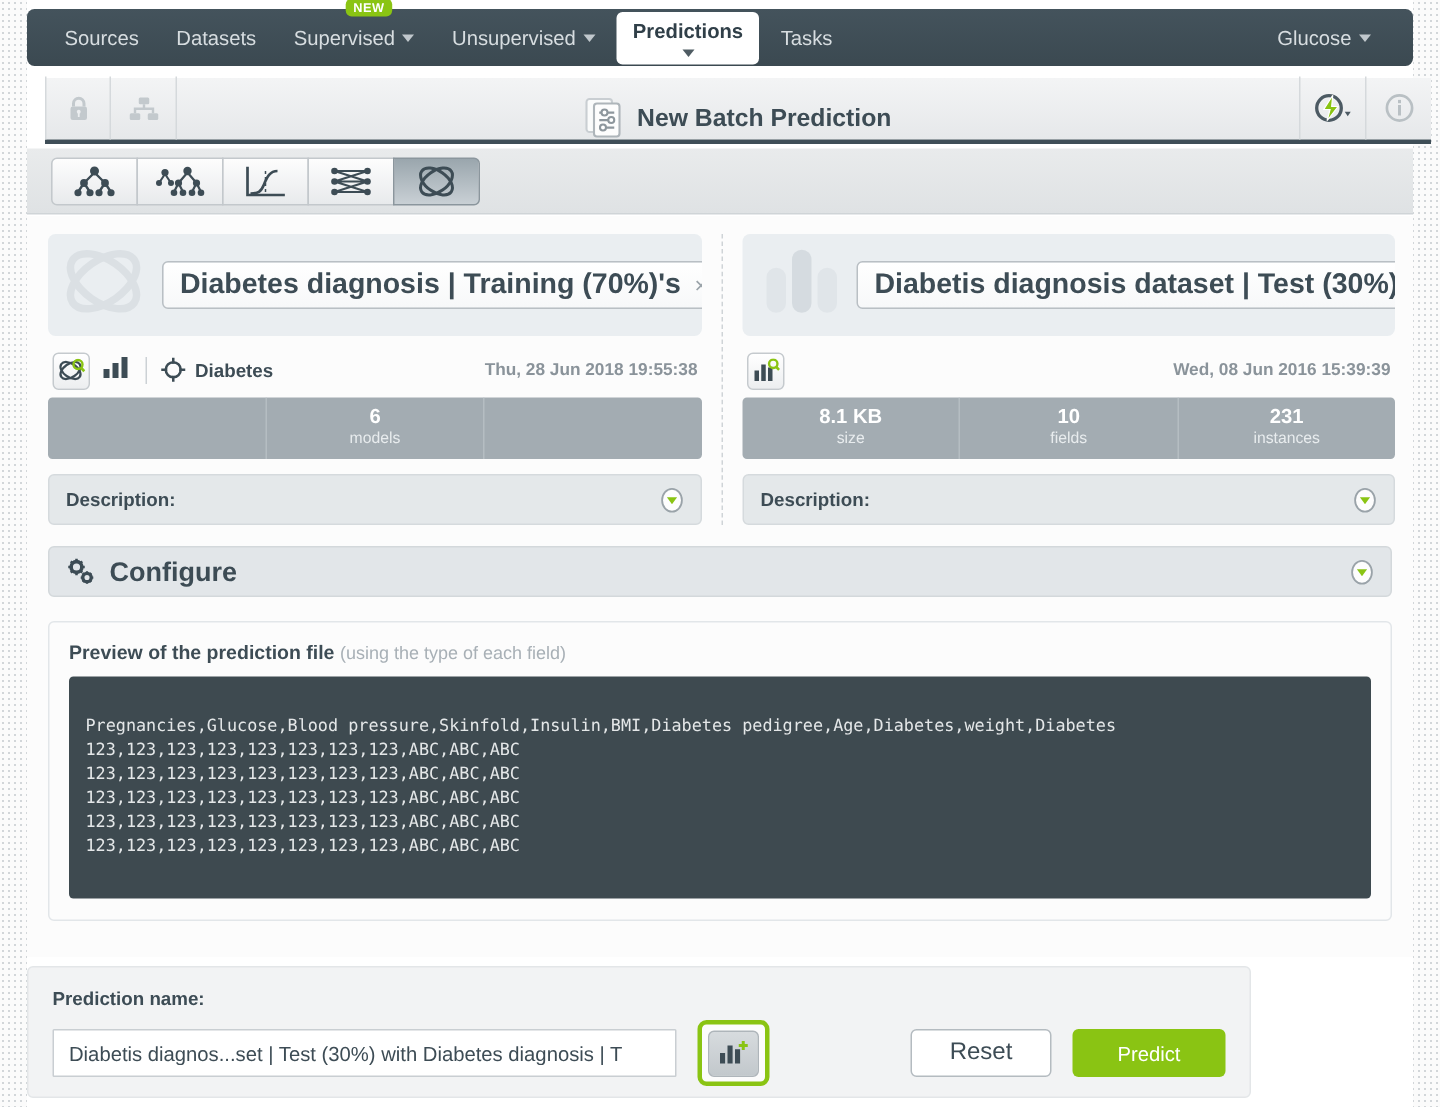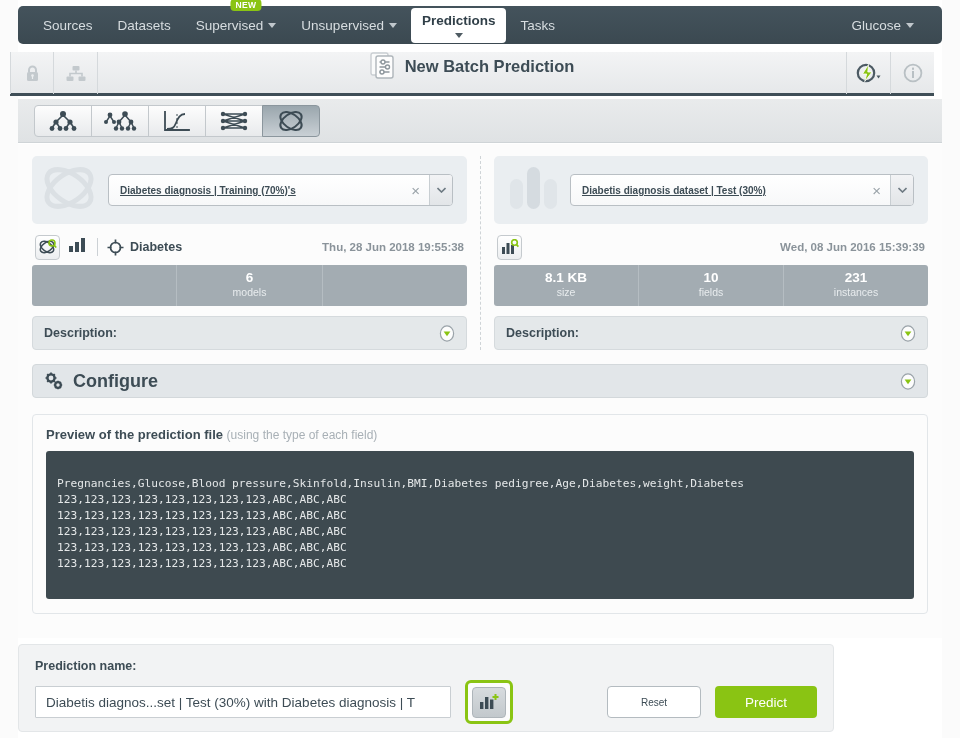--- a/index.html
+++ b/index.html
@@ -70,25 +70,25 @@
     font-weight: bold;
     letter-spacing: .3px;
     padding: 2px 5px 2px 5px;
     border-radius: 4px;
     line-height: 1;
   }
   .nav-right { margin-left: auto; display: flex; align-items: center; }
 
   
   .headerbar {
-    position: absolute; left: 10px; top: 52px;
+    position: absolute; left: 30px; top: 52px;
     width: 924px; height: 44px;
     background: linear-gradient(to bottom, #f3f4f5 0%, #e6e8ea 100%);
     border-bottom: 3px solid #3f4e57;
-    display: flex; align-items: flex-start;
+    display: flex; align-items: flex-end;
   }
   .hb-iconbtn {
     width: 44px; height: 42px;
     display: flex; align-items: center; justify-content: center;
     border-right: 1px solid #d5d9dc;
   }
   .hb-iconbtn:first-child { border-left: 1px solid #d5d9dc; }
   .hb-title {
     flex: 1;
     display: flex; align-items: center; justify-content: center;
@@ -160,24 +160,24 @@
     height: 32px;
     background: linear-gradient(to bottom, #ffffff 0%, #f7f8f9 100%);
     border: 1px solid #b9bfc4;
     border-radius: 4px;
     display: flex; align-items: center;
     padding-left: 11px;
     cursor: pointer;
   }
   .select-label {
     flex: 1;
-    font-size: 10px;
+    font-size: 19px;
     font-weight: bold;
     color: #3d4c55;
-    white-space: nowrap; overflow: hidden; text-overflow: ellipsis; text-decoration: underline;
+    white-space: nowrap; overflow: hidden; text-overflow: ellipsis;
   }
   .select-x {
     color: #9aa3a9; font-size: 15px;
     padding: 0 9px; cursor: pointer;
   }
   .select-arrow {
     width: 23px; height: 30px;
     background: linear-gradient(to bottom, #f2f3f5 0%, #e2e5e8 100%);
     border-left: 1px solid #c8ced2;
     border-radius: 0 3px 3px 0;
@@ -328,21 +328,21 @@
     border: 1px solid #aeb5ba;
     border-radius: 4px;
     display: flex; align-items: center; justify-content: center;
   }
   .btn-reset {
     margin-left: auto;
     width: 94px; height: 32px;
     background: #ffffff;
     border: 1px solid #b4bbc0;
     border-radius: 4px;
-    font-size: 10px;
+    font-size: 16px;
     color: #3d4c55;
     cursor: pointer;
     font-family: "Liberation Sans", sans-serif;
   }
   .btn-predict {
     margin-left: 14px;
     width: 102px; height: 32px;
     background: #8ac413;
     border: none;
     border-radius: 4px;

